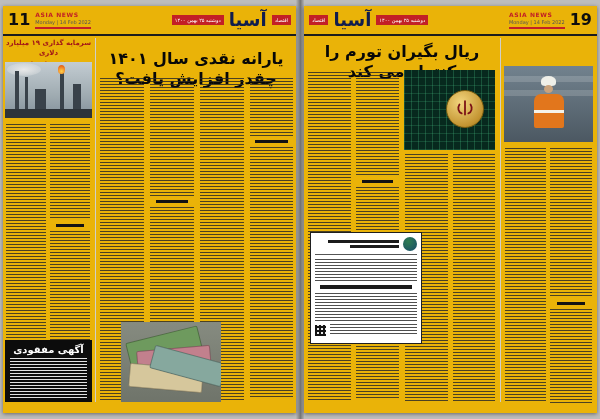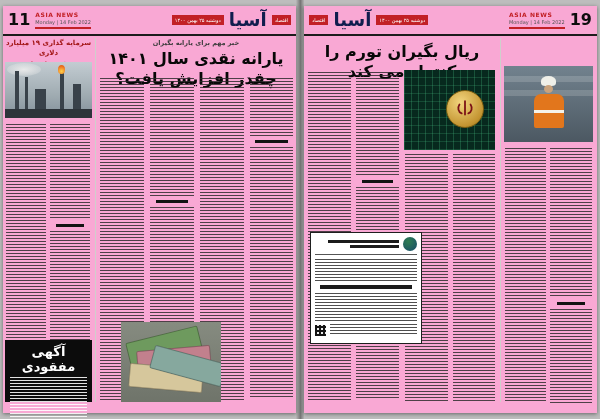--- a/index.html
+++ b/index.html
@@ -3,21 +3,21 @@
 <meta charset="utf-8">
 <style>
   * { margin:0; padding:0; box-sizing:border-box; }
   html,body { width:600px; height:419px; overflow:hidden; }
   body { background:#bdbdbd; font-family:"DejaVu Sans", sans-serif; }
 
   .spread { position:relative; width:600px; height:419px; }
   .fold { position:absolute; left:296px; top:0; width:8px; height:419px; z-index:6;
           background:linear-gradient(90deg, rgba(0,0,0,.02), rgba(0,0,0,.38) 55%, rgba(0,0,0,.06)); }
 
-  .page { position:absolute; top:6px; width:293px; height:407px; background:#f9a8d4;
+  .page { position:absolute; top:6px; width:293px; height:407px; background:#eab308;
           box-shadow:0 1px 4px rgba(0,0,0,.45); }
   .page.leftp  { left:3px; }
   .page.rightp { left:304px; }
 
   
   .ph { display:flex; align-items:center; height:30px; padding:3px 5px;
         border-bottom:2px solid #1c1c1c; direction:ltr; }
   .pagenum { font-size:16px; font-weight:bold; color:#0e0e0e; line-height:1; }
   .enblock { margin:0 5px; line-height:1; }
   .en-name { font-size:6px; font-weight:bold; color:#c22026; letter-spacing:.6px; }
@@ -73,21 +73,21 @@
 
   .worker { background:linear-gradient(#72828e,#4c5862); }
   .worker .pipe { left:0; right:0; height:6px; background:rgba(255,255,255,.16); }
   .worker .helmet { width:15px; height:10px; border-radius:50% 50% 30% 30%; background:#efefe8; }
   .worker .face { width:9px; height:8px; border-radius:50%; background:#c9a27c; }
   .worker .suit { width:30px; height:34px; border-radius:7px 7px 2px 2px; background:#e2761c; }
   .worker .stripe { width:30px; height:3px; background:#f5f2e8; }
 
   
   .notice { position:absolute; background:#0c0c0c; padding:4px 5px; }
-  .notice-title { font-size:13px; font-weight:bold; color:#fff; text-align:center;
+  .notice-title { font-size:10px; font-weight:bold; color:#fff; text-align:center;
                   direction:rtl; margin-bottom:3px; }
 
   
   .adbox { position:absolute; background:#fff; border:1px solid #1f1f1f; padding:4px; z-index:3; }
   .ad-head { display:flex; flex-direction:row-reverse; align-items:center; gap:4px;
              border-bottom:1px solid #555; padding-bottom:3px; }
   .ad-logo { width:14px; height:14px; border-radius:50%; flex:none;
              background:radial-gradient(circle at 38% 32%, #2e7d52, #174a6b); }
   .ad-foot { display:flex; align-items:flex-end; gap:4px; margin-top:3px; }
   .qr { width:11px; height:11px; flex:none;
@@ -138,21 +138,20 @@
         <div class="tx" style="height:138px;"></div>
       </div>
 
       <div class="notice" style="left:2px; top:304px; width:87px; height:62px;">
         <div class="notice-title">آگهی مفقودی</div>
         <div class="wtx" style="height:42px;"></div>
       </div>
 
       <div class="vrule" style="left:92px; top:2px; height:364px;"></div>
 
-      <div class="abs kicker" style="left:96px; top:3px; width:194px;">خبر مهم برای یارانه بگیران</div>
       <div class="abs headline h-main" style="left:96px; top:13px; width:194px;">یارانه نقدی سال ۱۴۰۱ چقدر افزایش یافت؟</div>
 
       <div class="abs tx" style="left:97px;  top:42px; width:44px; height:324px;"></div>
       <div class="abs" style="left:147px; top:42px; width:44px; height:324px;">
         <div class="tx" style="height:118px;"></div>
         <div class="sh" style="width:72%;"></div>
         <div class="tx" style="height:192px;"></div>
       </div>
       <div class="abs tx" style="left:197px; top:42px; width:44px; height:324px;"></div>
       <div class="abs" style="left:247px; top:42px; width:43px; height:324px;">

